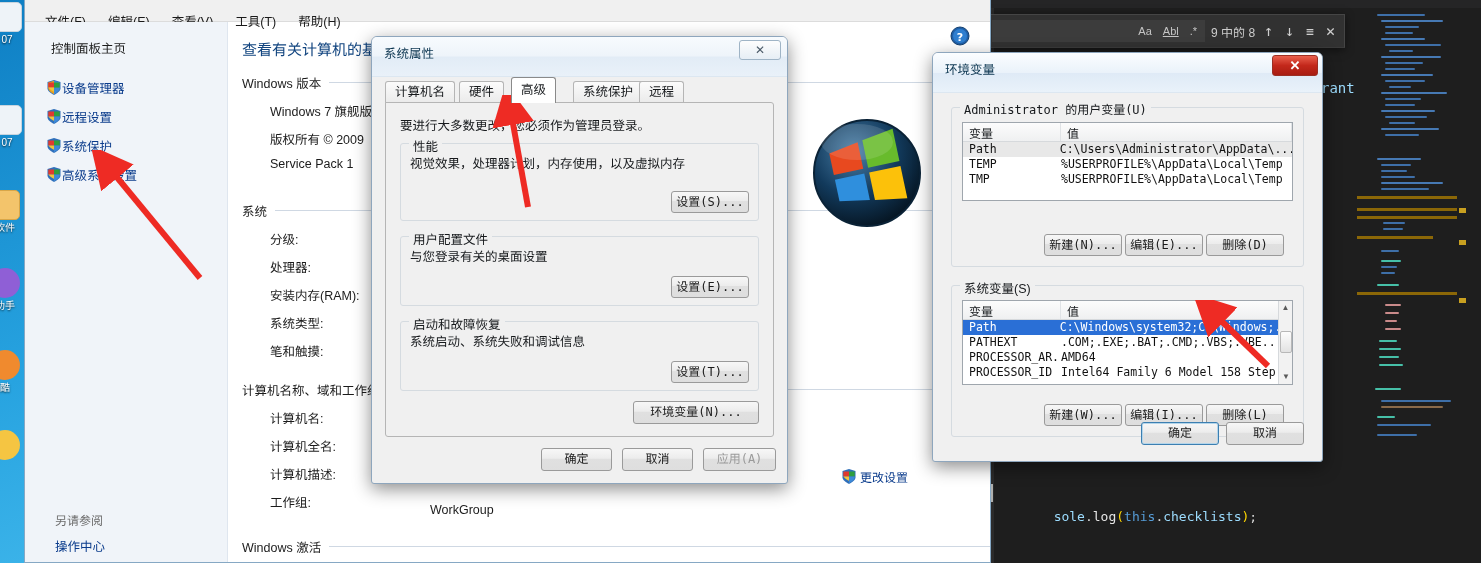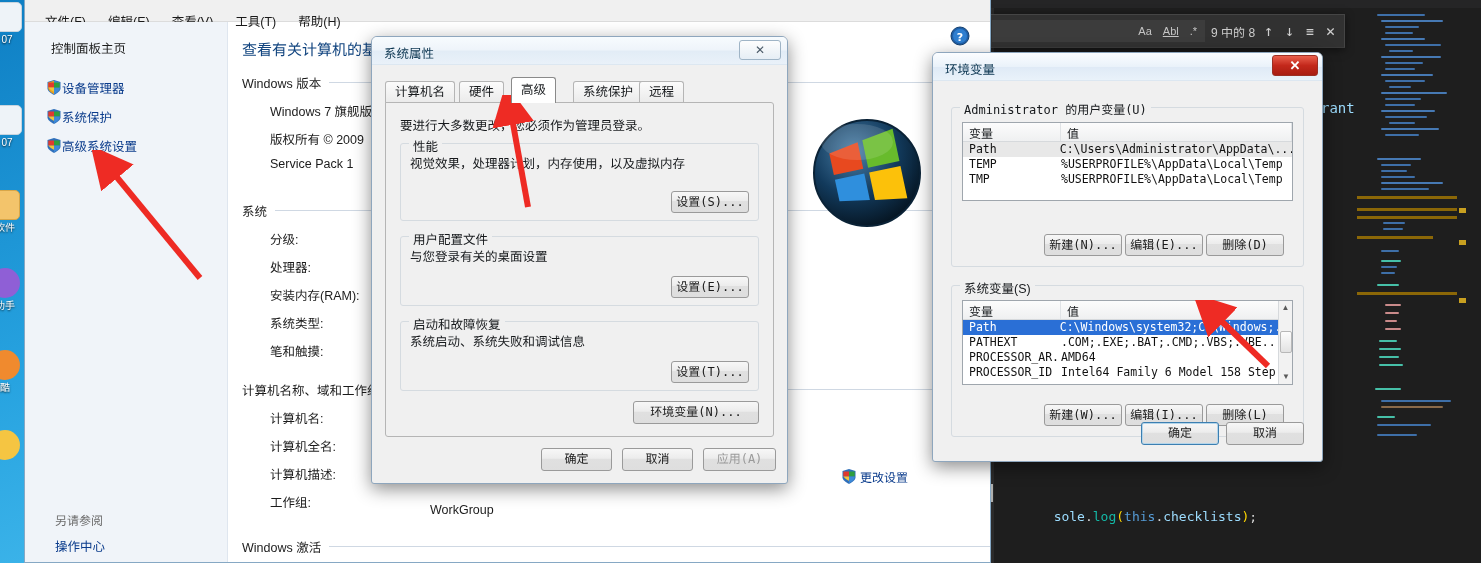--- a/index.html
+++ b/index.html
@@ -42,21 +42,21 @@
   #find-widget .fopt { color:#c5c5c5; font-size:11px; padding:1px 3px; cursor:pointer;
      font-family:"Liberation Sans",sans-serif; }
   #find-widget .fopt.underline { text-decoration:underline; }
   #find-widget .count { color:#cccccc; font-size:12px; white-space:nowrap;
      font-family:"Liberation Sans",sans-serif; }
   #find-widget .navbtn { color:#cfcfcf; font-size:15px; padding:0 3px; cursor:pointer; line-height:1; }
 
   #editor .codearea { position:absolute; left:0; top:56px; right:0; bottom:0; }
   #editor .codeline { position:absolute; white-space:pre; }
   .tok-var   { color:#9cdcfe; }
-  .tok-fn    { color:#14b8a6;text-align:center; }
+  .tok-fn    { color:#e5e5e5;text-align:center; }
   .tok-this  { color:#569cd6; }
   .tok-punct { color:#d4d4d4; }
   .tok-paren { color:#ffd700; }
 
   
   #minimap { position:absolute; right:14px; top:8px; width:112px; bottom:0;
      background:#1e1e1e; overflow:hidden; }
   #minimap .mline { position:absolute; height:2px; border-radius:1px; }
   #minimap .mhl { position:absolute; height:3px; background:#b08000; opacity:.75; left:2px; }
   #minimap .mmark { position:absolute; right:1px; width:7px; height:5px; background:#c8a020; }
@@ -114,21 +114,21 @@
 
   
   .win7dlg {
     position:absolute;
     background:#f0f0f0;
     border:1px solid #8ea6bd;
     border-radius:6px 6px 3px 3px;
     box-shadow:0 5px 18px rgba(0,0,0,.45);
   }
   .win7dlg .titlebar {
-    height:28px; position:relative;
+    height:40px; position:relative;
     background:linear-gradient(to bottom,#f7fbfe 0%,#eef4fa 48%,#e2ecf6 52%,#e9f1f9 100%);
     border-radius:5px 5px 0 0;
     border-bottom:1px solid #dce7f1;
   }
   .win7dlg .titlebar .t {
     position:absolute; left:12px; top:6px; font-size:12.5px; color:#0b3550; white-space:nowrap;
   }
   .win7dlg .inner { position:absolute; left:0; right:0; top:28px; bottom:0; }
 
   .btn-close-x {
@@ -254,21 +254,21 @@
         <span class="fopt underline">Abl</span>
         <span class="fopt">.*</span>
       </div>
       <span class="count">9 中的 8</span>
       <span class="navbtn">↑</span>
       <span class="navbtn">↓</span>
       <span class="navbtn" style="font-size:13px;">≡</span>
       <span class="navbtn">✕</span>
     </div>
 
-    <div style="position:absolute;left:330px;top:100px;font-size:14px;color:#9cdcfe;">rant</div>
+    <div style="position:absolute;left:330px;top:80px;font-size:14px;color:#9cdcfe;">rant</div>
 
     <div class="codearea">
       <div class="codeline" style="left:0px;top:438px;">
         <span class="tok-var">sole</span><span class="tok-punct">.</span><span class="tok-fn">log</span><span class="tok-paren">(</span><span class="tok-this">this</span><span class="tok-punct">.</span><span class="tok-var">checklists</span><span class="tok-paren">)</span><span class="tok-punct">;</span>
       </div>
       <div style="position:absolute;left:0;top:428px;width:2px;height:18px;background:#aeafad;"></div>
     </div>
 
     <div class="scroll-deco"></div>
 
@@ -354,20 +354,32 @@
                 <path d="M7 .8L1.3 2.5v6c0 2.9 5.7 5.6 5.7 5.6V.8z" fill="#e8a020"></path>
                 <path d="M7 .8v13.3s5.7-2.7 5.7-5.6v-6z" fill="#3e8ad8"></path>
                 <path d="M1.3 2.5h5.7v5.1H1.3z" fill="#e03a2f"></path>
                 <path d="M7 2.5h5.7v5.1H7z" fill="#2f9e3e"></path>
                 <path d="M1.3 7.6h5.7v4.3s-3.1-1.3-5.7-4.3z" fill="#f0c53c"></path>
               </svg>
             </span>
           <span>设备管理器</span>
         </div>
 
+        <div class="navlink">
+          <span class="shield">
+              <svg width="14" height="15" viewBox="0 0 14 15">
+                <path d="M7 0L13.5 2v6.5C13.5 12 7 15 7 15S.5 12 .5 8.5V2z" fill="#2f6fba"></path>
+                <path d="M1.3 2.5h5.7v5.1H1.3z" fill="#e03a2f"></path>
+                <path d="M7 2.5h5.7v5.1H7z" fill="#2f9e3e"></path>
+                <path d="M1.3 7.6h5.7v4.3s-3.1-1.3-5.7-4.3z" fill="#f0c53c"></path>
+                <path d="M7 7.6h5.7v.9c0 2.9-5.7 5.6-5.7 5.6z" fill="#3e8ad8"></path>
+              </svg>
+            </span>
+          <span>远程设置</span>
+        </div>
 
         <div class="navlink">
           <span class="shield">
               <svg width="14" height="15" viewBox="0 0 14 15">
                 <path d="M7 0L13.5 2v6.5C13.5 12 7 15 7 15S.5 12 .5 8.5V2z" fill="#2f6fba"></path>
                 <path d="M1.3 2.5h5.7v5.1H1.3z" fill="#e03a2f"></path>
                 <path d="M7 2.5h5.7v5.1H7z" fill="#2f9e3e"></path>
                 <path d="M1.3 7.6h5.7v4.3s-3.1-1.3-5.7-4.3z" fill="#f0c53c"></path>
                 <path d="M7 7.6h5.7v.9c0 2.9-5.7 5.6-5.7 5.6z" fill="#3e8ad8"></path>
               </svg>

